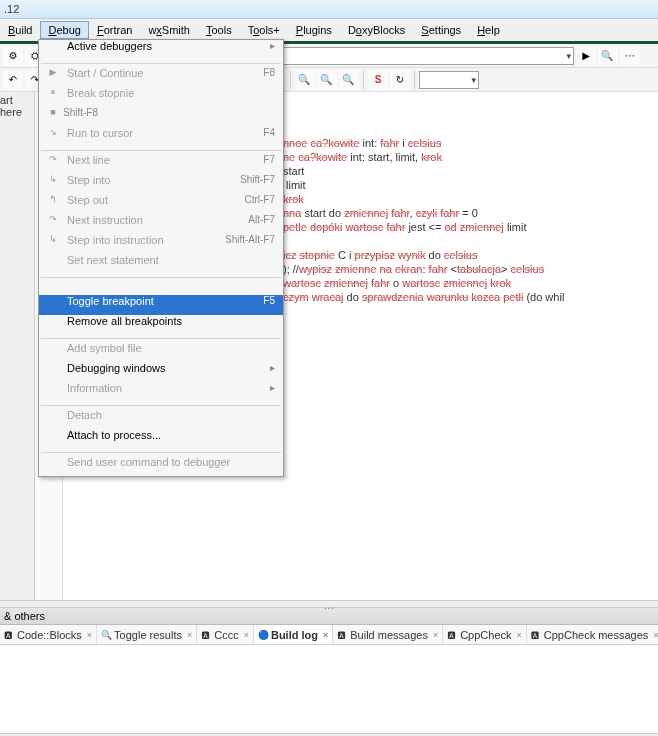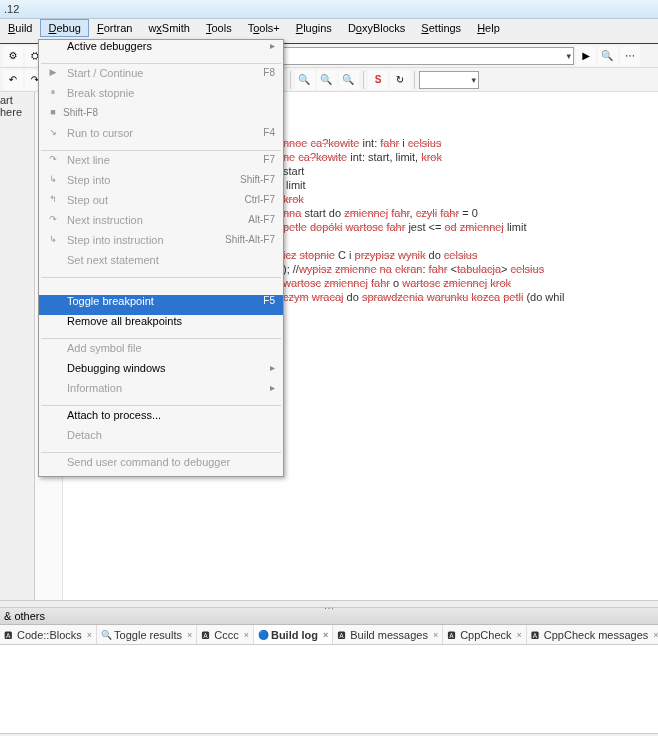--- a/index.html
+++ b/index.html
@@ -1,18 +1,18 @@
 <!DOCTYPE html>
 <html><head>
 <meta charset="utf-8">
 <style>
 * { margin: 0; padding: 0; box-sizing: border-box; font-family: Tahoma, Verdana, sans-serif; font-size: 11px; }
 html, body { width: 658px; height: 736px; overflow: hidden; background: #fff; }
 .titlebar { height: 19px; background: linear-gradient(#e8f4fc, #d2e7f7); border-bottom: 1px solid #b8c8d8; display: flex; align-items: center; padding: 0 4px; font-size: 11px; color: #333; }
-.menubar { height: 25px; background: #f0f0f0; border-bottom: 1px solid #14532d; display: flex; align-items: flex-start; }
+.menubar { height: 25px; background: #f0f0f0; border-bottom: 3px solid #14532d; display: flex; align-items: center; }
 .menubar-item { padding: 3px 8px; cursor: default; color: #000; }
 .menubar-item.active { background: #d6e8f8; border: 1px solid #7da2ce; padding: 2px 7px; }
 .menubar-item u { text-decoration: underline; }
 .toolstrip { height: 24px; background: #f4f4f4; border-bottom: 1px solid #ddd; display: flex; align-items: center; gap: 2px; padding: 0 3px; }
 .tool-btn { width: 20px; height: 20px; border: 1px solid transparent; display: inline-flex; align-items: center; justify-content: center; font-size: 10px; background: #fafafa; }
 .tool-sep { width: 1px; height: 18px; background: #ccc; margin: 0 2px; }
 .toolstrip .combo { height: 18px; border: 1px solid #a0a0a0; background: #fff; min-width: 40px; display: flex; align-items: center; justify-content: flex-end; padding-right: 2px; }
 .combo .arrow { font-size: 9px; color: #444; }
 .workarea { position: relative; display: flex; height: 508px; }
 .starthere { width: 35px; background: #f0f0f0; border-right: 1px solid #ccc; font-size: 10px; color: #333; text-align: left; padding-top: 2px; }
@@ -203,27 +203,27 @@
       <span class="icon"></span>
       <span class="label">Debugging windows</span>
       <span class="shortcut">▸</span>
     </div>
     <div class="row disabled">
       <span class="icon"></span>
       <span class="label">Information</span>
       <span class="shortcut">▸</span>
     </div>
     <div class="sep"></div>
+    <div class="row disabled">
+      <span class="icon"></span>
+      <span class="label">Detach</span>
+    </div>
     <div class="row enabled">
       <span class="icon"></span>
       <span class="label">Attach to process...</span>
-    </div>
-    <div class="row disabled">
-      <span class="icon"></span>
-      <span class="label">Detach</span>
     </div>
     <div class="sep"></div>
     <div class="row disabled">
       <span class="icon"></span>
       <span class="label">Send user command to debugger</span>
     </div>
   </div>
 
 <div class="splitter"><span>…</span></div>
 

